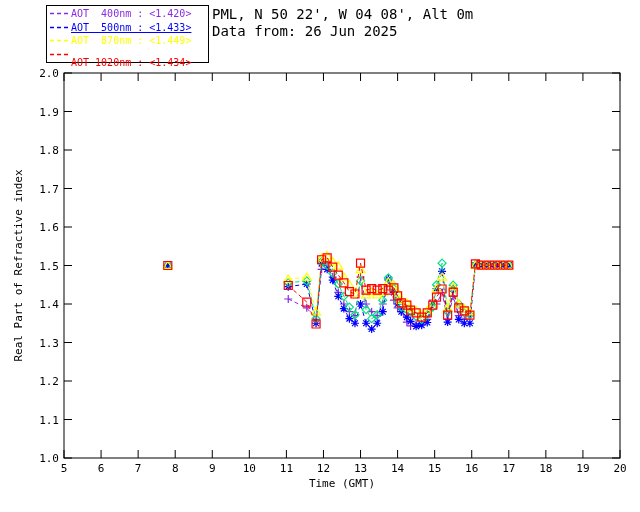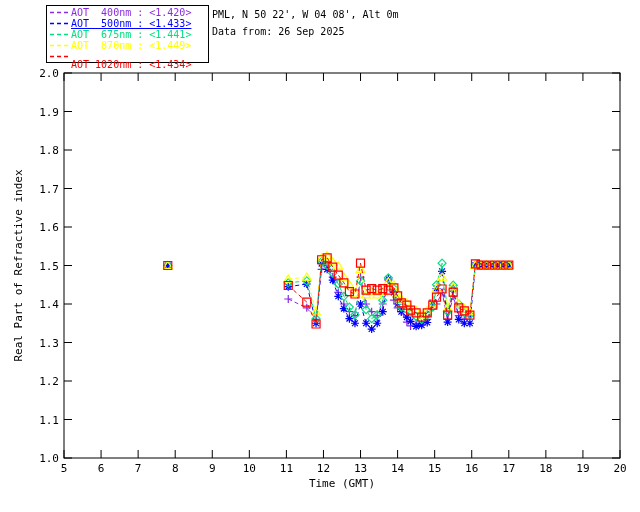--- a/index.html
+++ b/index.html
@@ -5,21 +5,21 @@
   html,body{margin:0;padding:0;background:#ffffff;}
   #screen{position:relative;width:640px;height:512px;background:#ffffff;overflow:hidden;
           font-family:"DejaVu Sans Mono","Liberation Mono",monospace;}
   #plot{position:absolute;left:0;top:0;}
   #legend-box{position:absolute;left:46px;top:5px;width:163px;height:58px;border:1px solid #000;
               background:#fff;box-sizing:border-box;padding:1px 2px;display:flex;flex-direction:column;justify-content:space-around;}
   .legend-row{display:flex;align-items:center;height:11px;line-height:11px;white-space:pre;}
   .legend-dash{width:22px;height:11px;flex:0 0 22px;}
   .legend-label{font-size:10px;letter-spacing:0px;white-space:pre;}
   #header-block{position:absolute;left:212px;top:6px;color:#000;}
-  .header-line{font-size:10px;line-height:17px;white-space:pre;}
+  .header-line{font-size:14px;line-height:17px;white-space:pre;}
   svg text{font-family:"DejaVu Sans Mono","Liberation Mono",monospace;fill:#000;}
 </style>
 </head>
 <body>
 
 <div id="screen">
 
   <svg id="plot" width="640" height="512">
       <g>
         <rect x="64" y="73" width="556" height="385" fill="none" stroke="#000" stroke-width="1"></rect>
@@ -137,36 +137,30 @@
       <span class="legend-label" style="color: rgb(138, 43, 226);">AOT  400nm : &lt;1.420&gt;</span>
     </div>
     <div class="legend-row">
       <svg class="legend-dash" width="22" height="11">
           <line x1="1" y1="5.5" x2="21" y2="5.5" stroke-width="1.3" stroke-dasharray="4,3" stroke="#0000FF"></line>
         </svg>
       <span class="legend-label" style="color: rgb(0, 0, 255); text-decoration: underline;">AOT  500nm : &lt;1.433&gt;</span>
     </div>
     <div class="legend-row">
       <svg class="legend-dash" width="22" height="11">
-          <line x1="1" y1="5.5" x2="21" y2="5.5" stroke-width="1.3" stroke-dasharray="4,3" stroke="#00E080"></line>
-        </svg>
-      <span class="legend-label" style="color: rgb(0, 224, 128);">AOT  675nm : &lt;1.441&gt;</span>
-    </div>
-    <div class="legend-row">
-      <svg class="legend-dash" width="22" height="11">
           <line x1="1" y1="5.5" x2="21" y2="5.5" stroke-width="1.3" stroke-dasharray="4,3" stroke="#FFFF00"></line>
         </svg>
       <span class="legend-label" style="color: rgb(255, 255, 0);">AOT  870nm : &lt;1.449&gt;</span>
     </div>
     <div class="legend-row">
       <svg class="legend-dash" width="22" height="11">
           <line x1="1" y1="5.5" x2="21" y2="5.5" stroke-width="1.3" stroke-dasharray="4,3" stroke="#FF0000"></line>
         </svg>
       <span class="legend-label" style="color: rgb(255, 0, 0); margin-top: 16px;">AOT 1020nm : &lt;1.434&gt;</span>
     </div>
   </div>
 
   <div id="header-block">
     <div class="header-line">PML, N 50 22', W 04 08', Alt 0m</div>
-    <div class="header-line">Data from: 26 Sep 2025</div>
+    <div class="header-line">Data from: 26 Jun 2025</div>
   </div>
 
 </div>
 
 </body></html>

